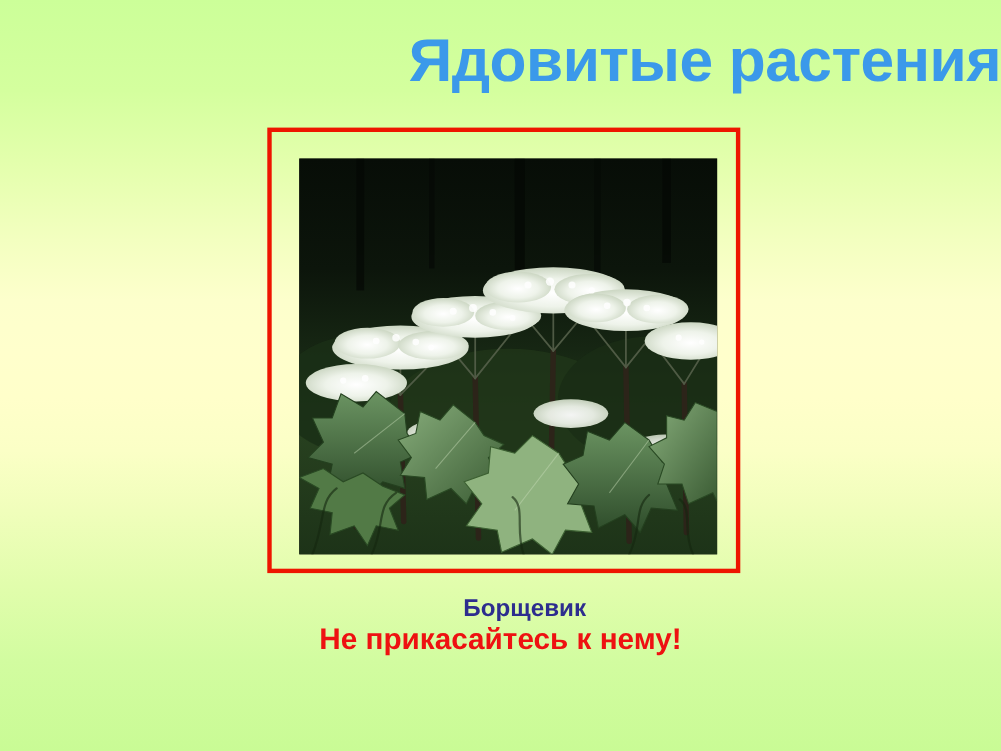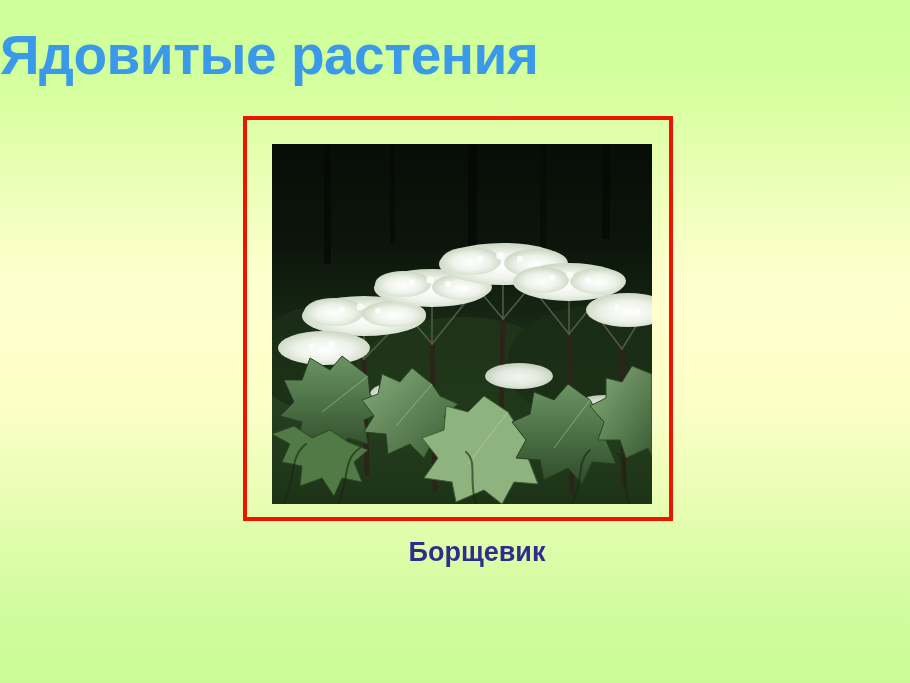--- a/index.html
+++ b/index.html
@@ -32,21 +32,21 @@
         #c9fb95 100%);
     overflow: hidden;
   }
 
   
   #slide-title {
     position: absolute;
     left: 0;
     top: 22px;
     width: 910px;
-    text-align: left;
+    text-align: right;
     font-size: 55px;
     line-height: 66px;
     font-weight: bold;
     color: #3b99ea;
     letter-spacing: -0.5px;
     white-space: nowrap;
   }
 
   
   #photo-frame {
@@ -84,21 +84,21 @@
     top: 538px;
     width: 910px;
     text-align: center;
   }
   .cap-line {
     font-weight: bold;
     white-space: nowrap;
     line-height: 29px;
   }
   #caption-name {
-    font-size: 27px;
+    font-size: 22px;
     color: #2d2d8e;
     margin-left: 44px;
   }
   #caption-warning {
     font-size: 27px;
     color: #2d2d8e;
   }
   #caption-alert {
     font-size: 27px;
     color: #ee1111;
@@ -269,15 +269,16 @@
           <path d="M204 360 C196 336 206 318 194 308"></path>
           <path d="M300 360 C312 336 304 318 318 306"></path>
           <path d="M358 360 C348 338 358 320 346 310"></path>
         </g>
       </svg>
     </div>
   </div>
 
   <div id="caption">
     <div class="cap-line" id="caption-name">Борщевик</div>
+    <div class="cap-line" id="caption-alert">Не прикасайтесь к нему!</div>
   </div>
 
 </div>
 
 </body></html>

